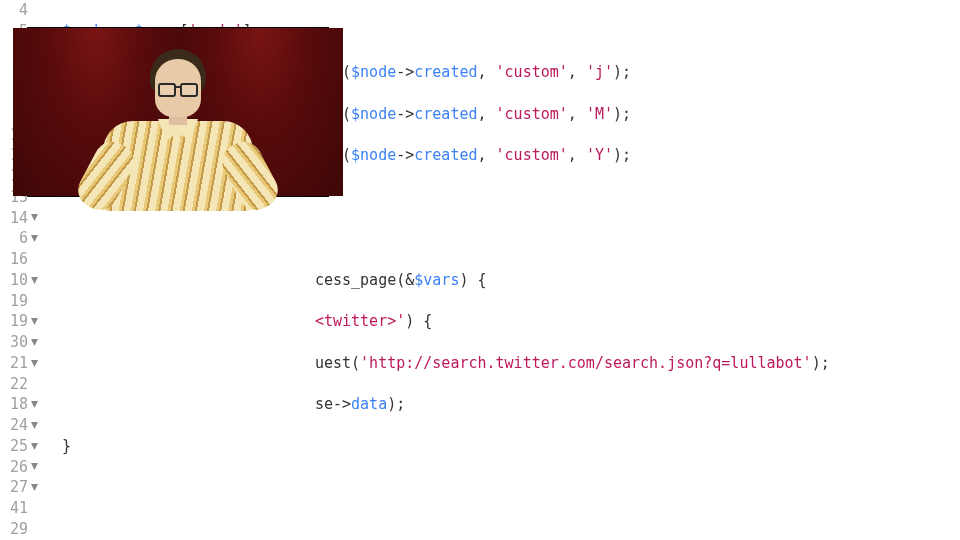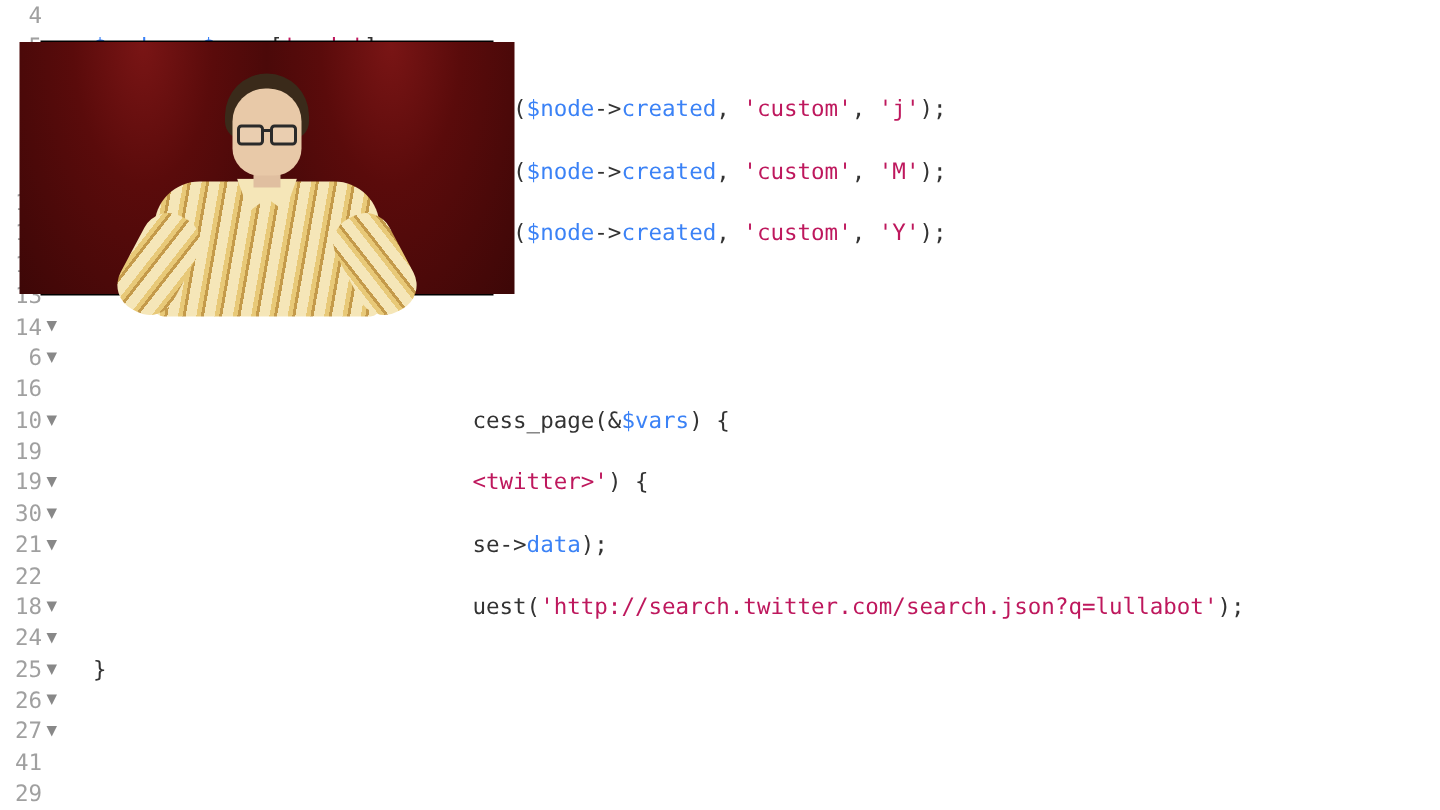--- a/index.html
+++ b/index.html
@@ -159,22 +159,22 @@
 
   <div class="code">
 <div class="row"><span>  </span><span class="var">$node</span><span> = </span><span class="var">$vars</span><span>[</span><span class="str">'node'</span><span>];</span></div>
 <div class="row"><span>  </span><span class="var">$vars</span><span>[</span><span class="str">'date_day'</span><span>] = format_date(</span><span class="var">$node</span><span>-&gt;</span><span class="var">created</span><span>, </span><span class="str">'custom'</span><span>, </span><span class="str">'j'</span><span>);</span></div>
 <div class="row"><span>                              </span><span>ate(</span><span class="var">$node</span><span>-&gt;</span><span class="var">created</span><span>, </span><span class="str">'custom'</span><span>, </span><span class="str">'M'</span><span>);</span></div>
 <div class="row"><span>                              </span><span>ate(</span><span class="var">$node</span><span>-&gt;</span><span class="var">created</span><span>, </span><span class="str">'custom'</span><span>, </span><span class="str">'Y'</span><span>);</span></div>
 <div class="row"><span></span></div>
 <div class="row"><span></span></div>
 <div class="row"><span>                              </span><span>cess_page(&amp;</span><span class="var">$vars</span><span>) {</span></div>
 <div class="row"><span>                              </span><span class="str">&lt;twitter&gt;'</span><span>) {</span></div>
+<div class="row"><span>                              </span><span>uest(</span><span class="str">'http://search.twitter.com/search.json?q=lullabot'</span><span>);</span></div>
 <div class="row"><span>                              </span><span>se-&gt;</span><span class="var">data</span><span>);</span></div>
-<div class="row"><span>                              </span><span>uest(</span><span class="str">'http://search.twitter.com/search.json?q=lullabot'</span><span>);</span></div>
 <div class="row"><span>  }</span></div>
 
 
 
 
 
 
 
 
 

